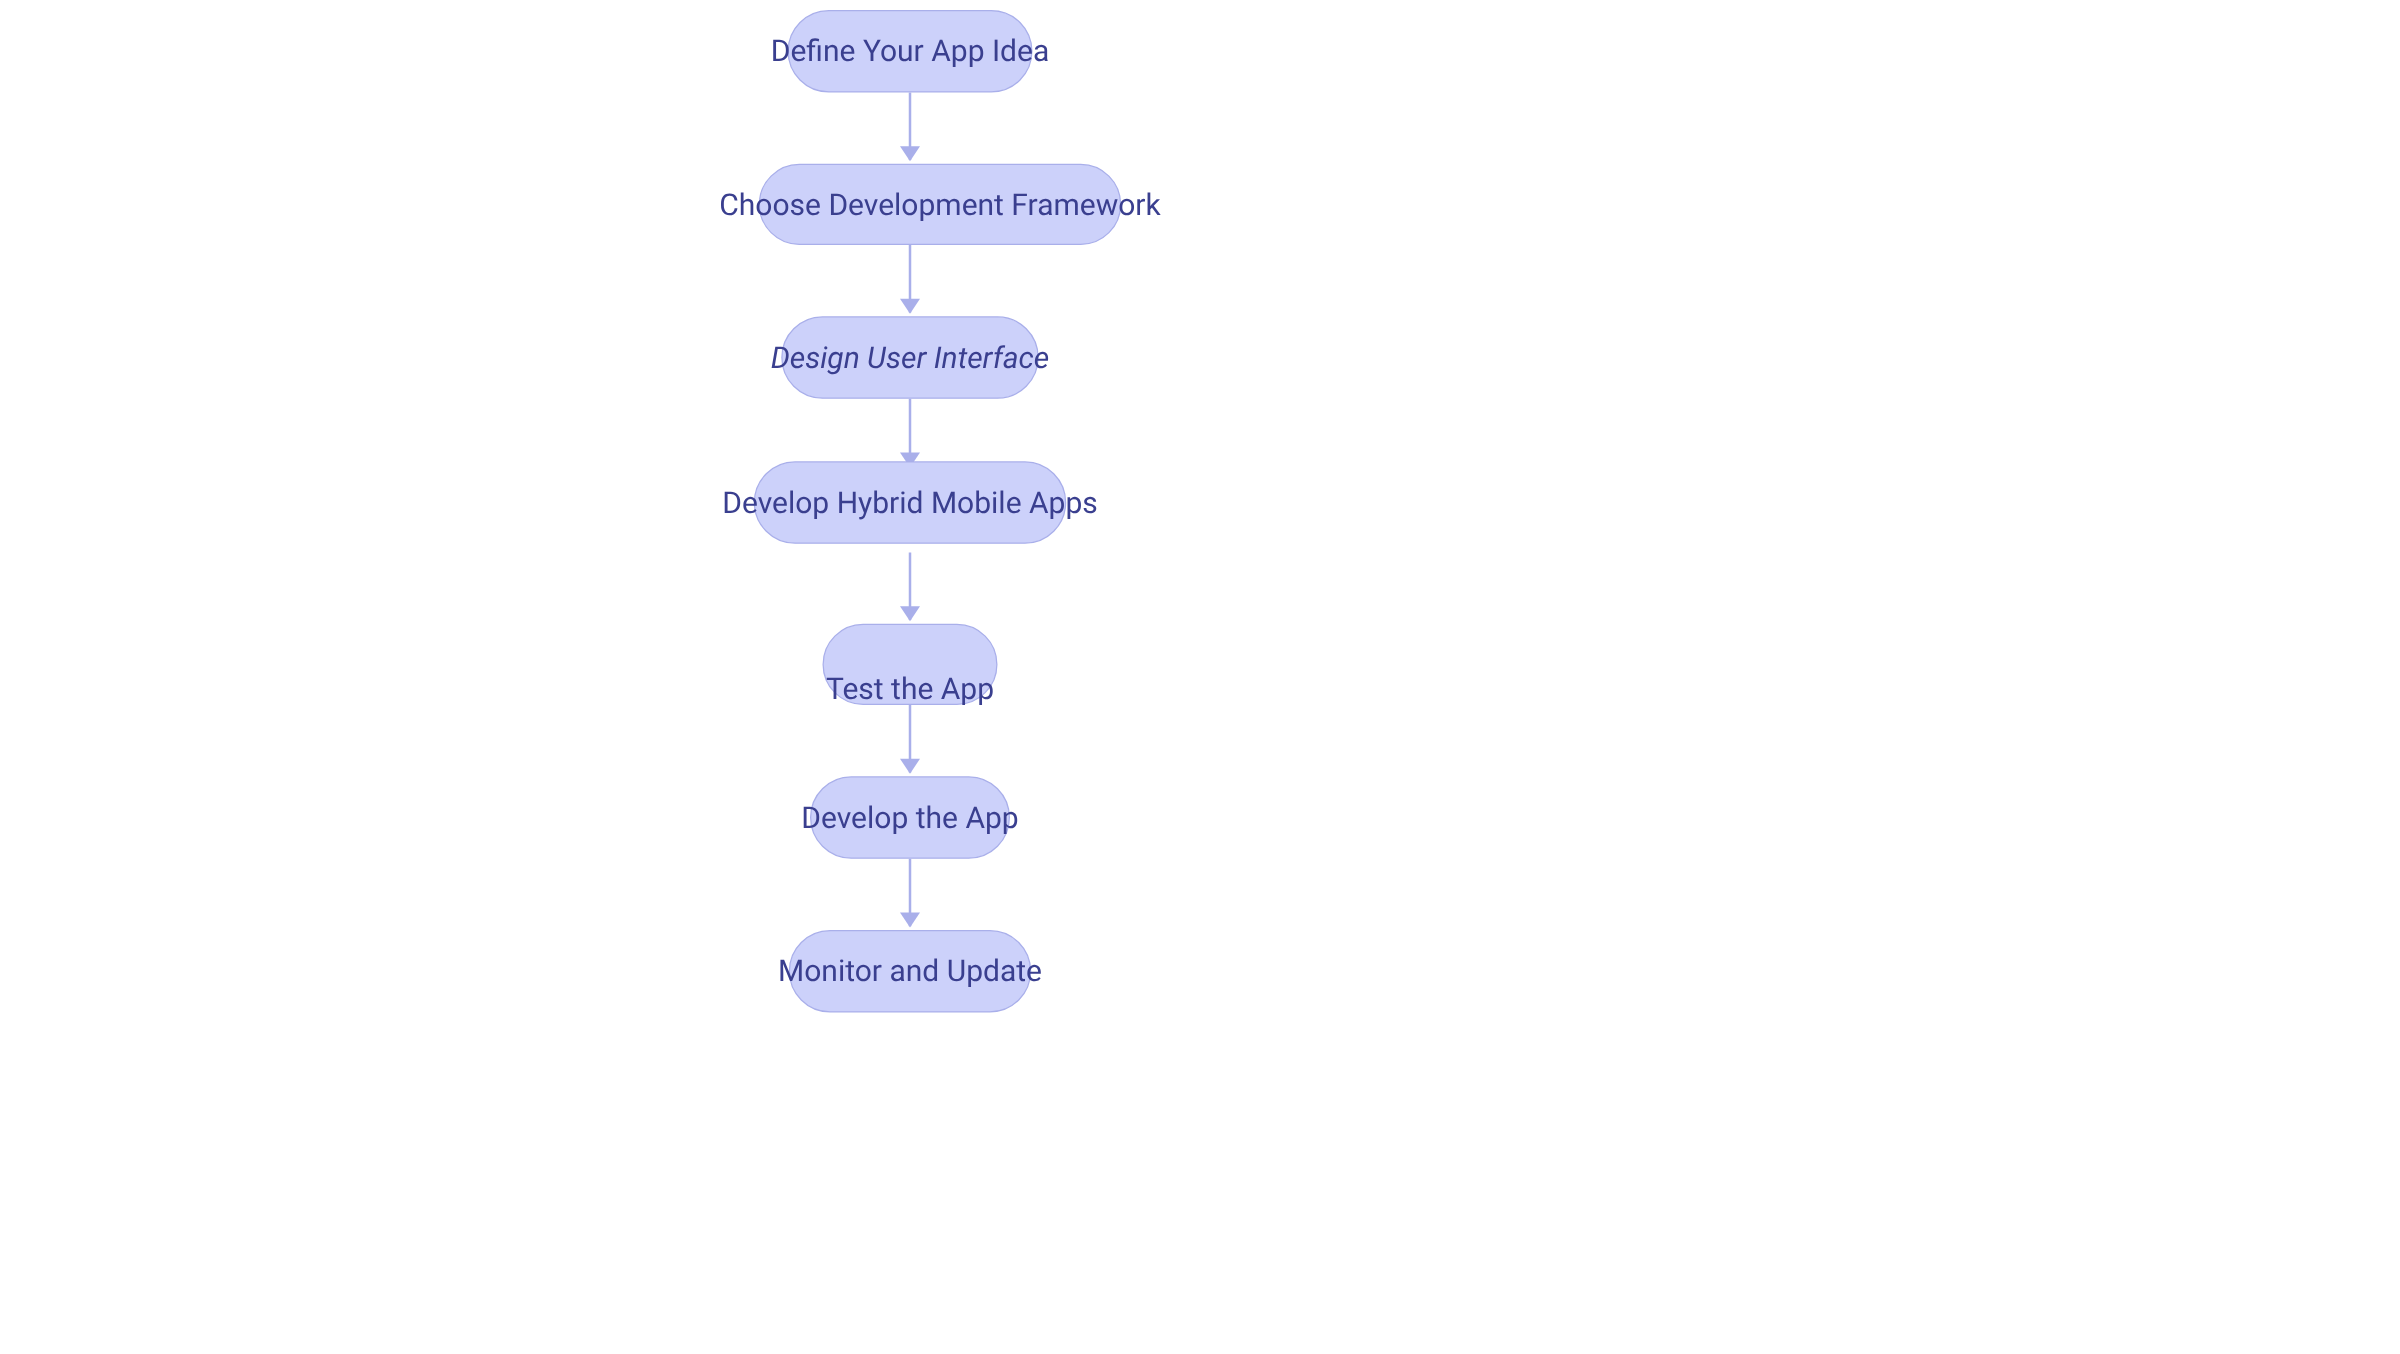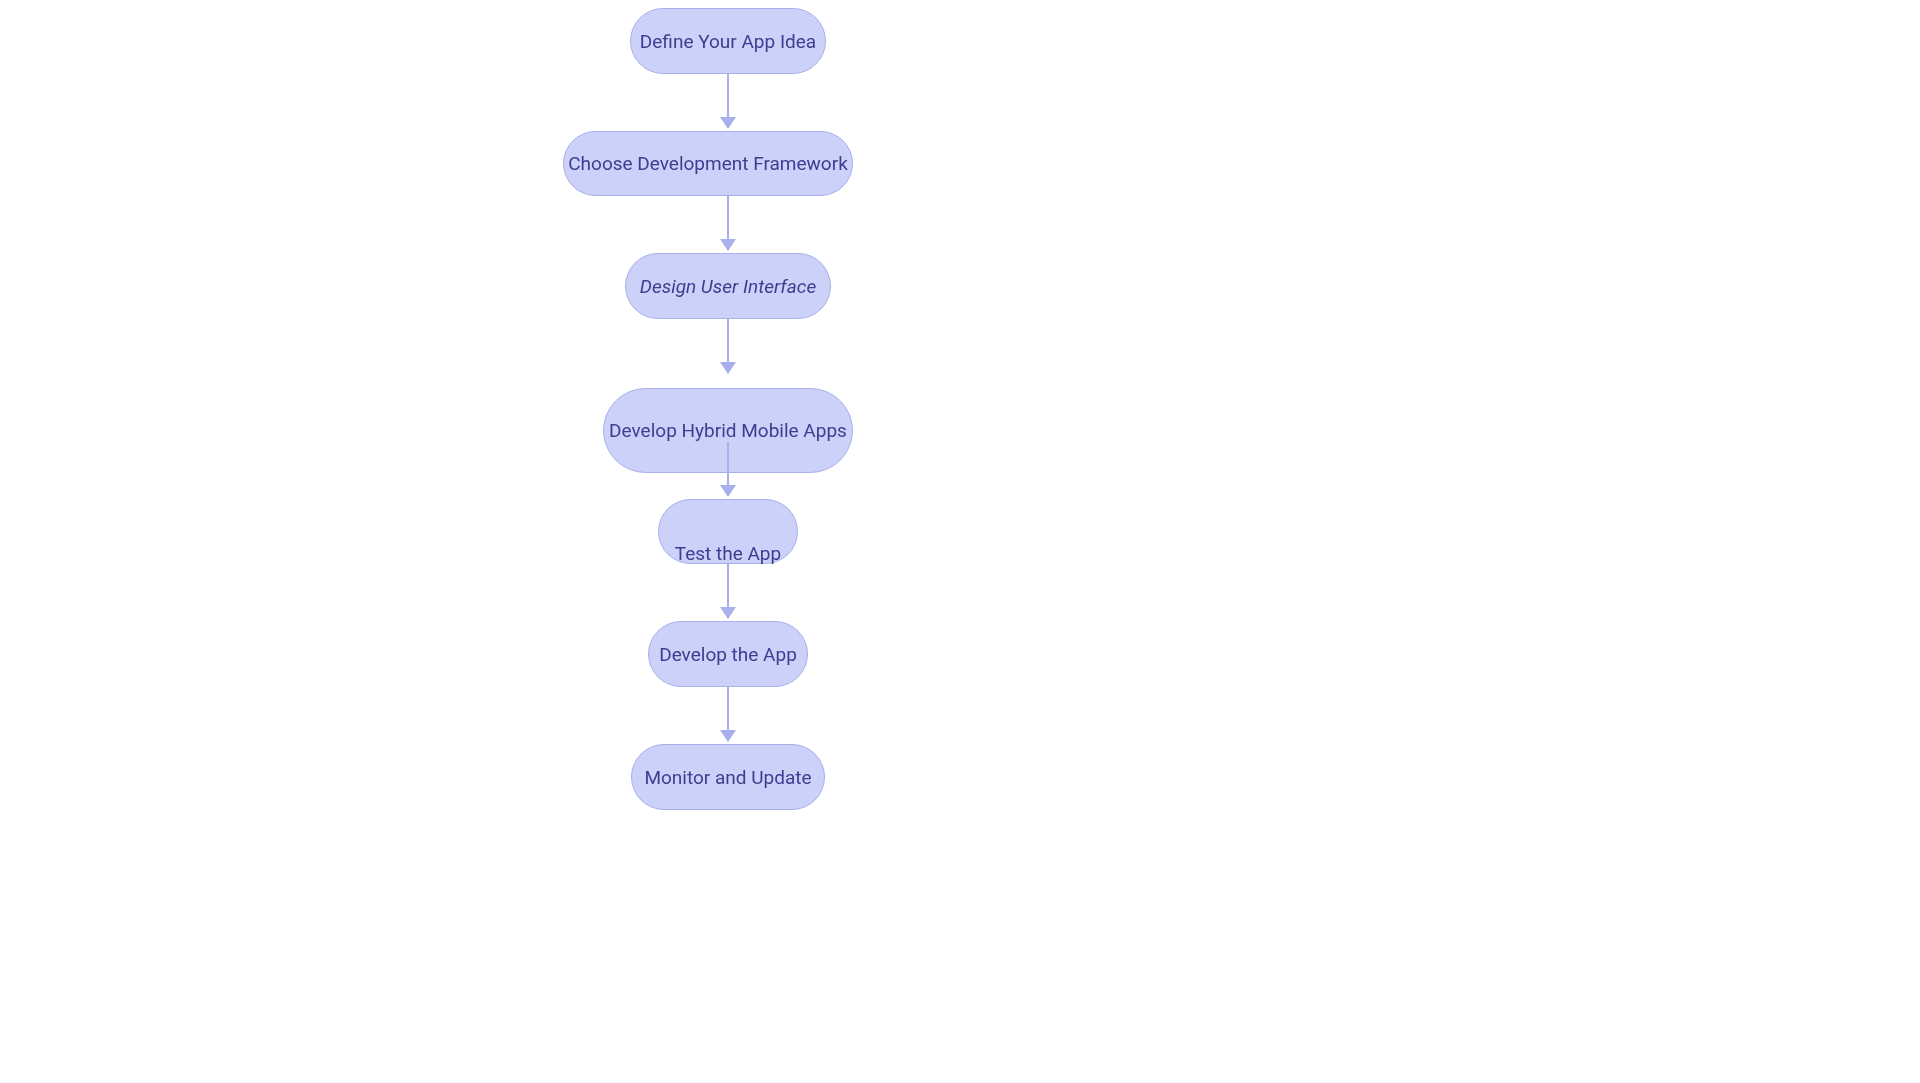--- a/index.html
+++ b/index.html
@@ -17,21 +17,21 @@
   }
   .node {
     position: absolute;
     background: #ccd1fa;
     border: 1.5px solid #a9afea;
     border-radius: 999px;
     display: flex;
     align-items: center;
     justify-content: center;
     color: #3a3f8f;
-    font-size: 19px;
+    font-size: 24px;
     line-height: 1;
     white-space: nowrap;
     box-sizing: border-box;
     transform: translateX(-50%);
   }
   .arrow {
     position: absolute;
     width: 2px;
     background: #a9afea;
     transform: translateX(-50%);
@@ -52,31 +52,31 @@
 </head>
 <body>
 
 <div class="canvas">
 
   <div class="node" style="left:728px; top:8px; width:196px; height:66px;">
     <span>Define Your App Idea</span>
   </div>
   <div class="arrow" style="left:728px; top:74px; height:54px;"></div>
 
-  <div class="node" style="left:708px; top:131px; width:290px; height:65px;">
+  <div class="node" style="left:752px; top:131px; width:290px; height:65px;">
     <span>Choose Development Framework</span>
   </div>
   <div class="arrow" style="left:728px; top:196px; height:54px;"></div>
 
   <div class="node" style="left:728px; top:253px; width:206px; height:66px;font-style:italic;">
     <span>Design User Interface</span>
   </div>
   <div class="arrow" style="left:728px; top:319px; height:54px;"></div>
 
-  <div class="node" style="left:728px; top:388px; width:250px; height:85px;">
+  <div class="node" style="left:728px; top:369px; width:250px; height:66px;">
     <span>Develop Hybrid Mobile Apps</span>
   </div>
   <div class="arrow" style="left:728px; top:442px; height:54px;"></div>
 
   <div class="node" style="left:728px; top:499px; width:140px; height:65px;align-items:flex-end;">
     <span>Test the App</span>
   </div>
   <div class="arrow" style="left:728px; top:564px; height:54px;"></div>
 
   <div class="node" style="left:728px; top:621px; width:160px; height:66px;">

